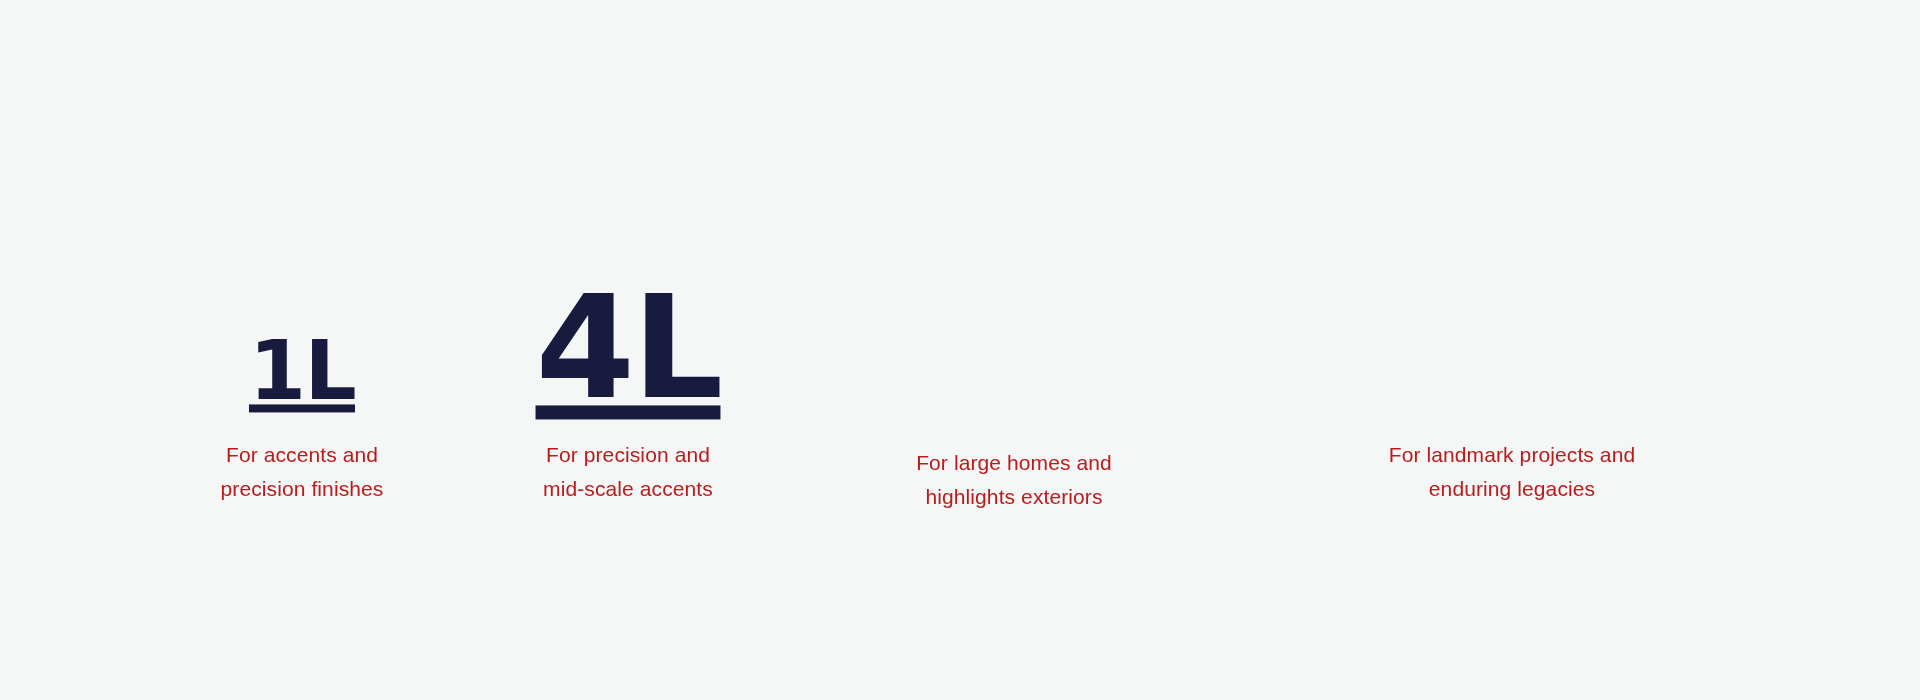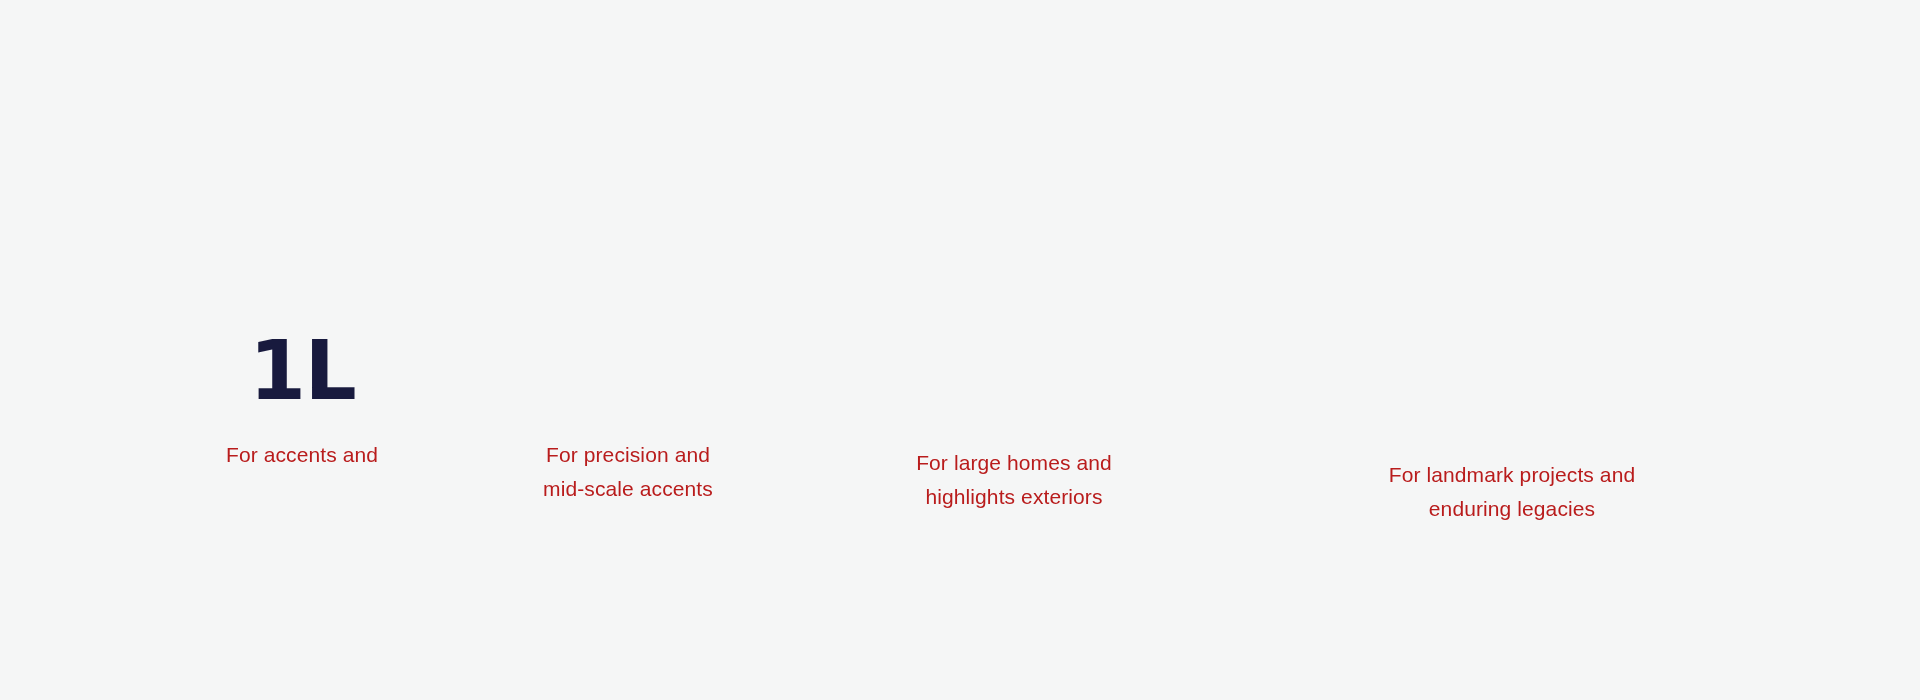--- a/index.html
+++ b/index.html
@@ -36,20 +36,21 @@
     text-align: center;
     color: #181a3e;
     font-family: "DejaVu Sans", sans-serif;
     font-weight: 700;
     letter-spacing: -0.02em;
     line-height: 1;
     white-space: nowrap;
     
     bottom: 297px;
     transform: translateY(0.115em);
+    text-decoration: underline;
   }
 
   .stat-desc {
     position: absolute;
     left: 0;
     width: 100%;
     top: 438px;
     text-align: center;
     color: #b91c1c;
     font-family: "Liberation Sans", sans-serif;
@@ -71,35 +72,37 @@
 
   .stat-column.col-0 .stat-value { font-size: 82px; }
   .stat-column.col-1 .stat-value { font-size: 143px; }
   .stat-column.col-2 .stat-value { font-size: 205px; }
   .stat-column.col-3 .stat-value { font-size: 271px; }
 
   
   .stat-column.col-0 .stat-desc { left: -12px; width: 344px; }
   .stat-column.col-1 .stat-desc { left: -12px; width: 344px; }
   .stat-column.col-2 .stat-desc { left: -14px; width: 364px; margin-top: 8px; }
-  .stat-column.col-3 .stat-desc { left: -20px; width: 392px; margin-top: 20px; }
+  .stat-column.col-3 .stat-desc { left: -20px; width: 392px; }
 </style>
 </head>
 <body>
 
 <div class="stats-board">
 
   <div class="stat-column col-0">
     <div class="stat-value">1L</div>
     <div class="stat-desc">
       <span class="stat-desc-line">For accents and</span>
+      <span class="stat-desc-line">precision finishes</span>
     </div>
   </div>
 
   <div class="stat-column col-1">
+    <div class="stat-value">4L</div>
     <div class="stat-desc">
       <span class="stat-desc-line">For precision and</span>
       <span class="stat-desc-line">mid-scale accents</span>
     </div>
   </div>
 
   <div class="stat-column col-2">
     <div class="stat-desc">
       <span class="stat-desc-line">For large homes and</span>
       <span class="stat-desc-line">highlights exteriors</span>

